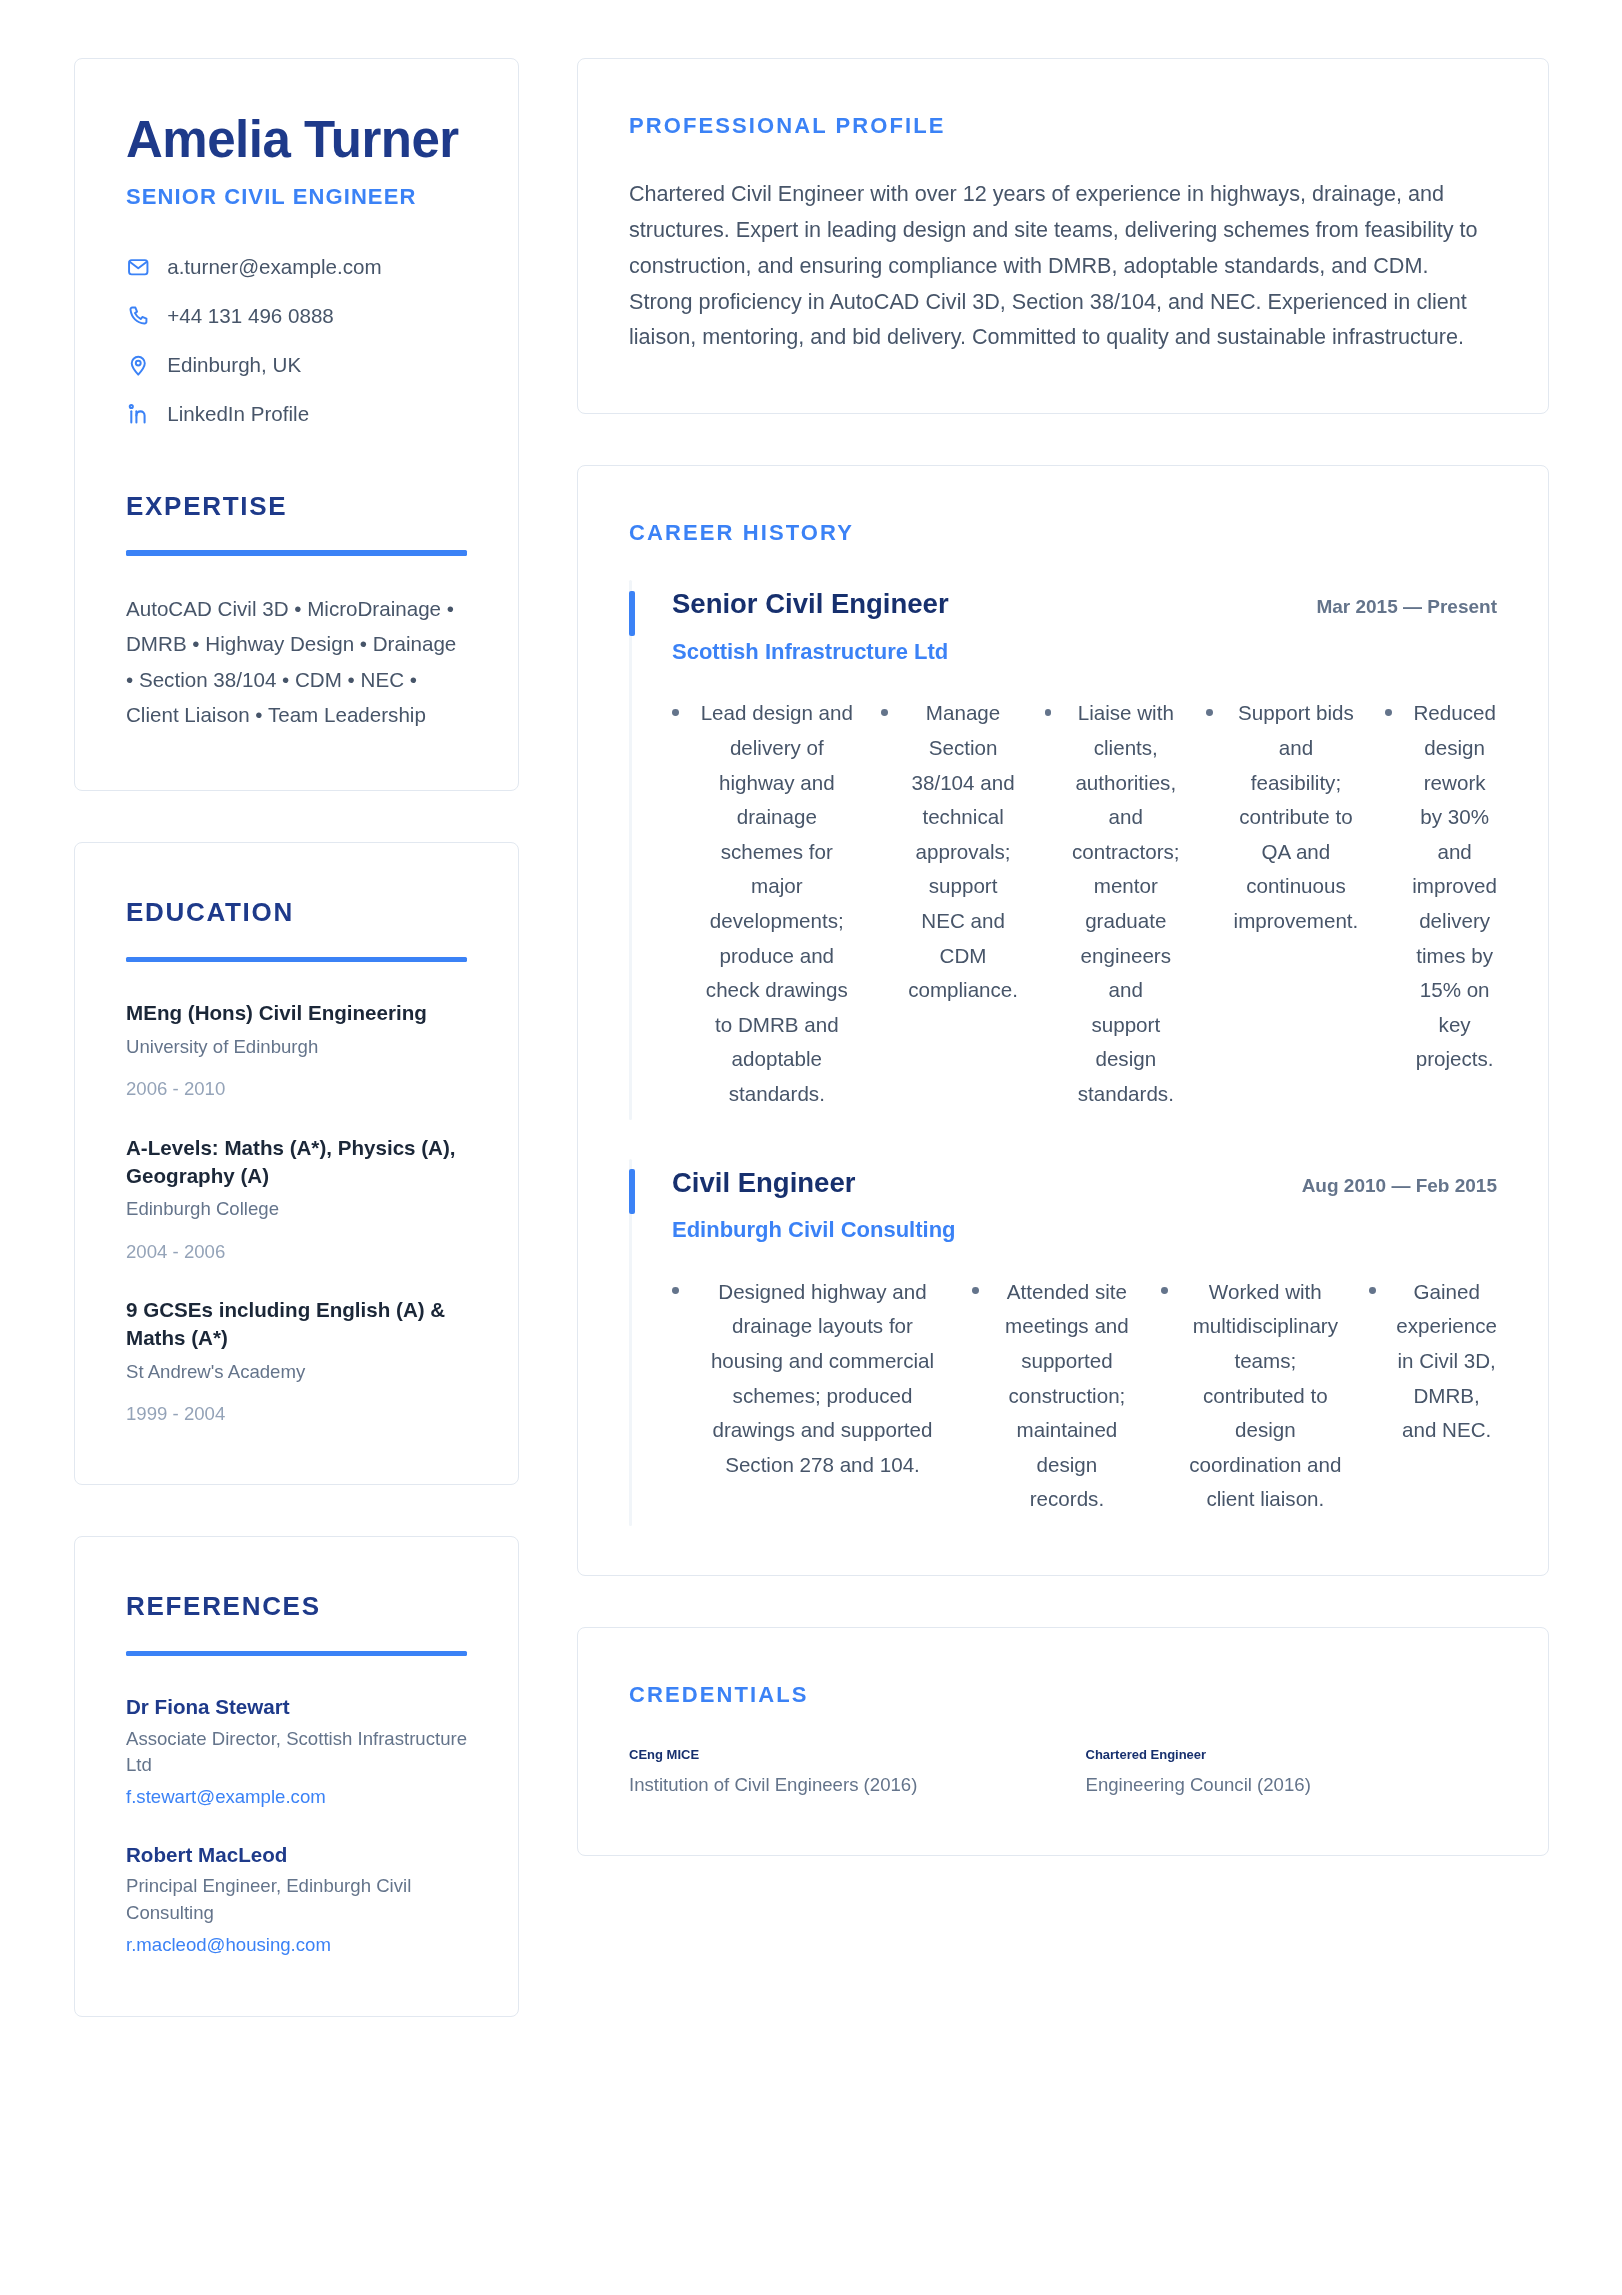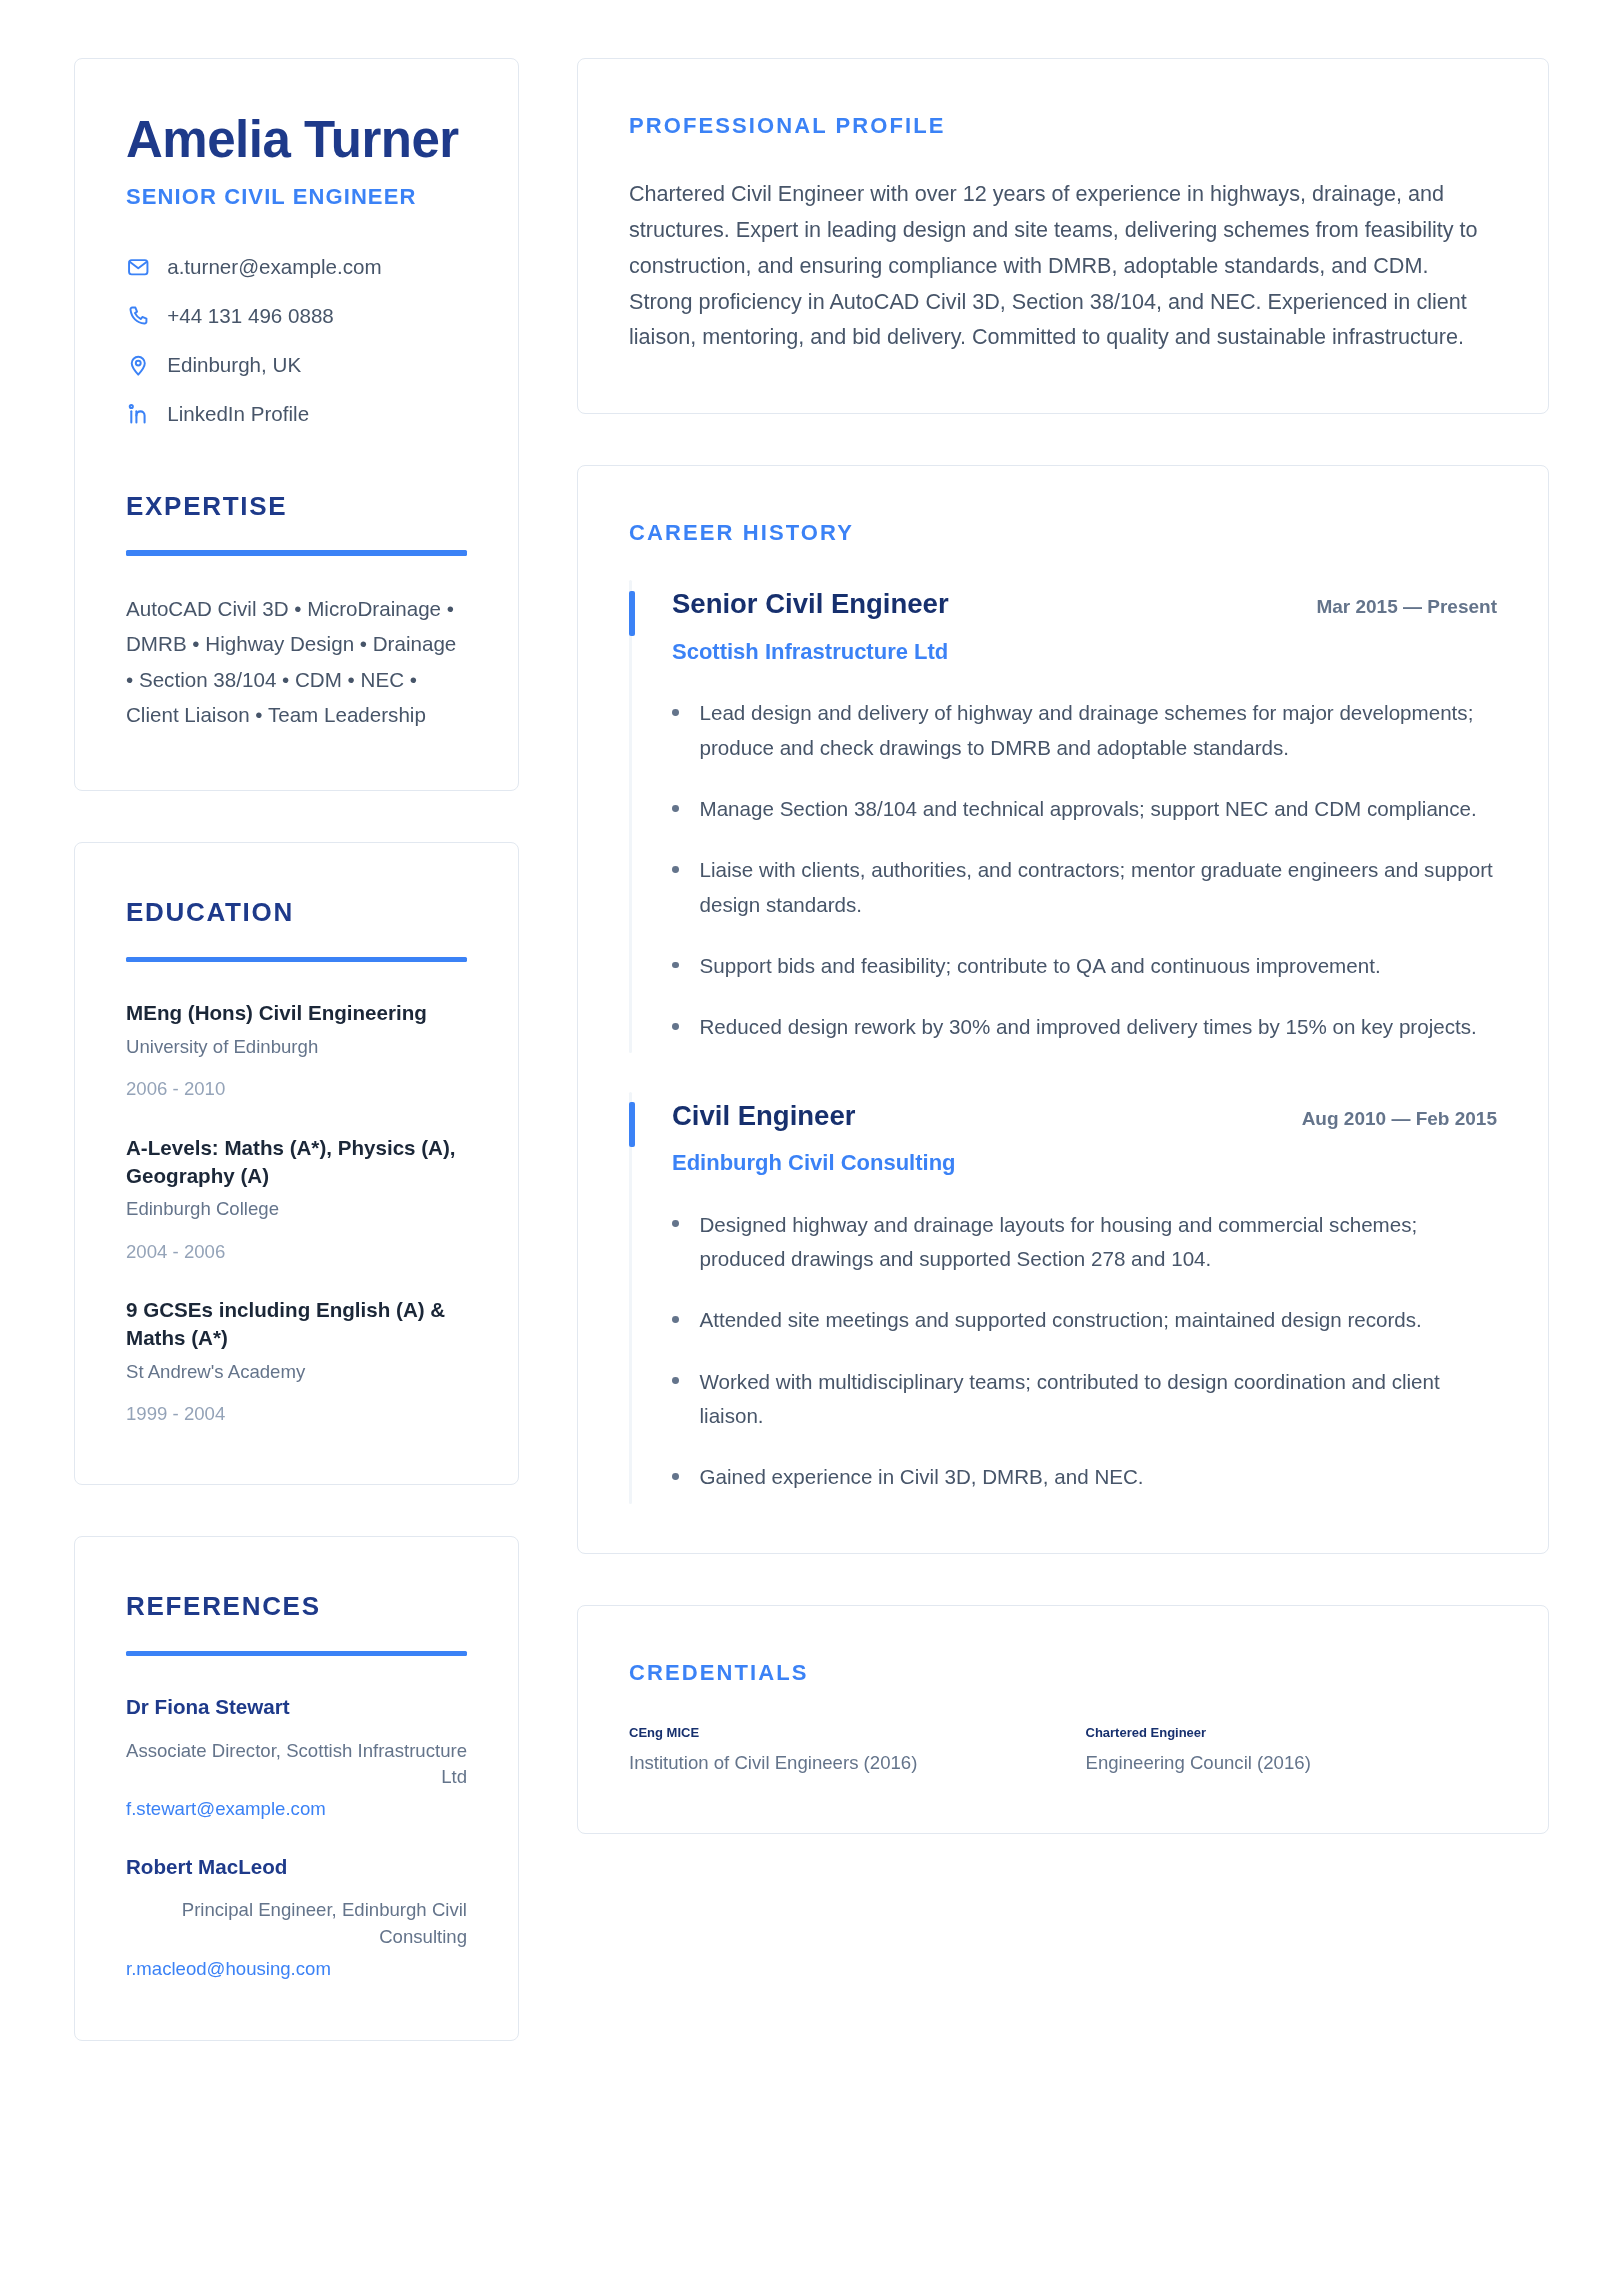--- a/index.html
+++ b/index.html
@@ -91,21 +91,21 @@
 
   
   .edu-list{margin-top:37px;display:flex;flex-direction:column;gap:32px;}
   .edu-title{font-size:20.6px;font-weight:700;color:#1b2738;line-height:1.36;}
   .edu-org{margin-top:6.9px;font-size:18.6px;color:var(--muted);line-height:1.36;}
   .edu-years{margin-top:18px;font-size:18.6px;color:var(--faint);line-height:1.3;}
 
   
   .ref-list{margin-top:37px;display:flex;flex-direction:column;gap:31px;}
   .ref-name{font-size:20.6px;font-weight:700;color:var(--navy);line-height:1.34;}
-  .ref-role{margin-top:17px;font-size:18.6px;color:var(--muted);line-height:1.42;text-align:right;}
+  .ref-role{margin-top:5px;font-size:18.6px;color:var(--muted);line-height:1.42;}
   .ref-mail{margin-top:6.9px;font-size:18.6px;color:var(--blue);line-height:1.32;}
 
   
   .profile-body{
     margin-top:37px;
     font-size:21.6px;
     line-height:1.66;
     color:var(--body);
   }
 
@@ -118,21 +118,21 @@
     width:3.4px;background:var(--rule);border-radius:2px;
   }
   .job-accent{
     position:absolute;left:0;top:3.9px;
     width:6.4px;height:45px;background:var(--blue);border-radius:2px;
   }
   .job-head{display:flex;align-items:baseline;justify-content:space-between;gap:23.5px;}
   .job-title{font-size:27.5px;font-weight:700;color:var(--navy-deep);line-height:1.2;}
   .job-dates{font-size:19px;font-weight:700;color:var(--muted);white-space:nowrap;}
   .job-company{margin-top:17.7px;font-size:22px;font-weight:700;color:var(--blue);line-height:1.25;}
-  .bullets{margin-top:31px;display:flex;flex-direction:column;gap:26.5px;}
+  .bullets{margin-top:31px;display:flex;flex-direction:row;gap:26.5px;text-align:center;}
   .bullet{display:flex;gap:20.6px;align-items:flex-start;}
   .dot{
     flex:0 0 6.9px;width:6.9px;height:6.9px;border-radius:50%;
     background:#64748b;margin-top:12.7px;
   }
   .bullet-text{font-size:20.6px;line-height:1.68;color:var(--body);}
 
   
   .cred-grid{
     margin-top:39px;

